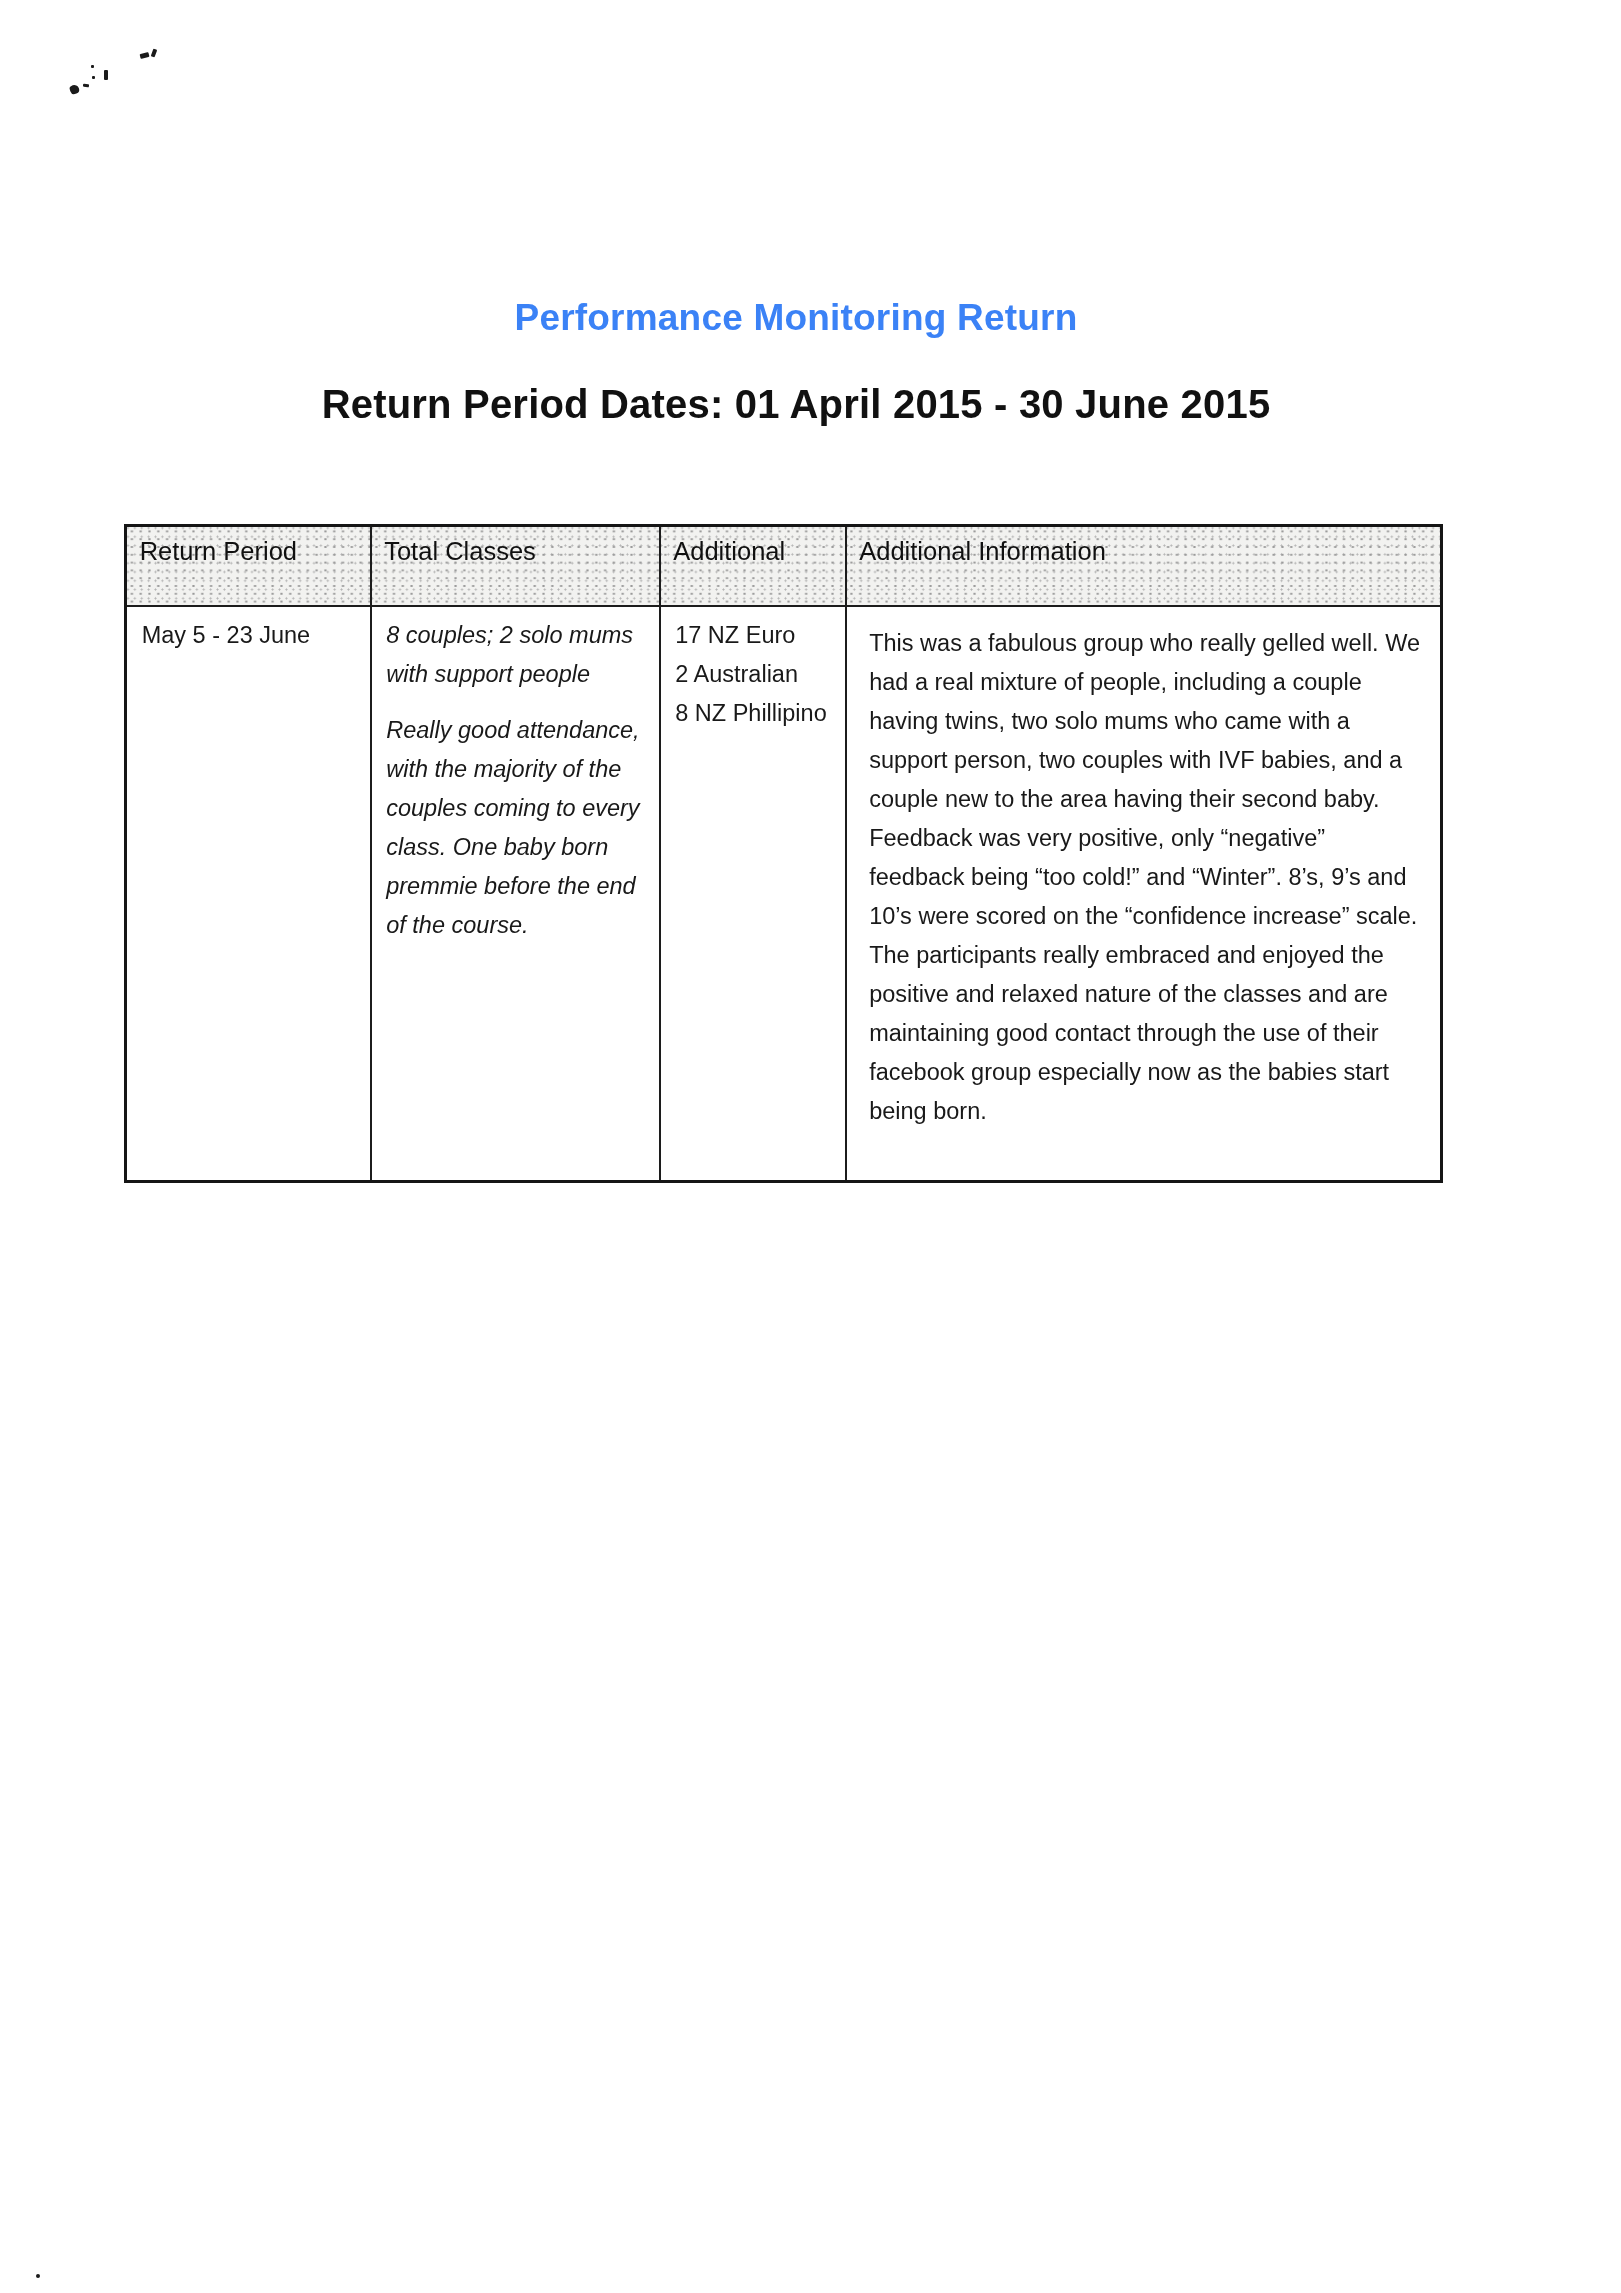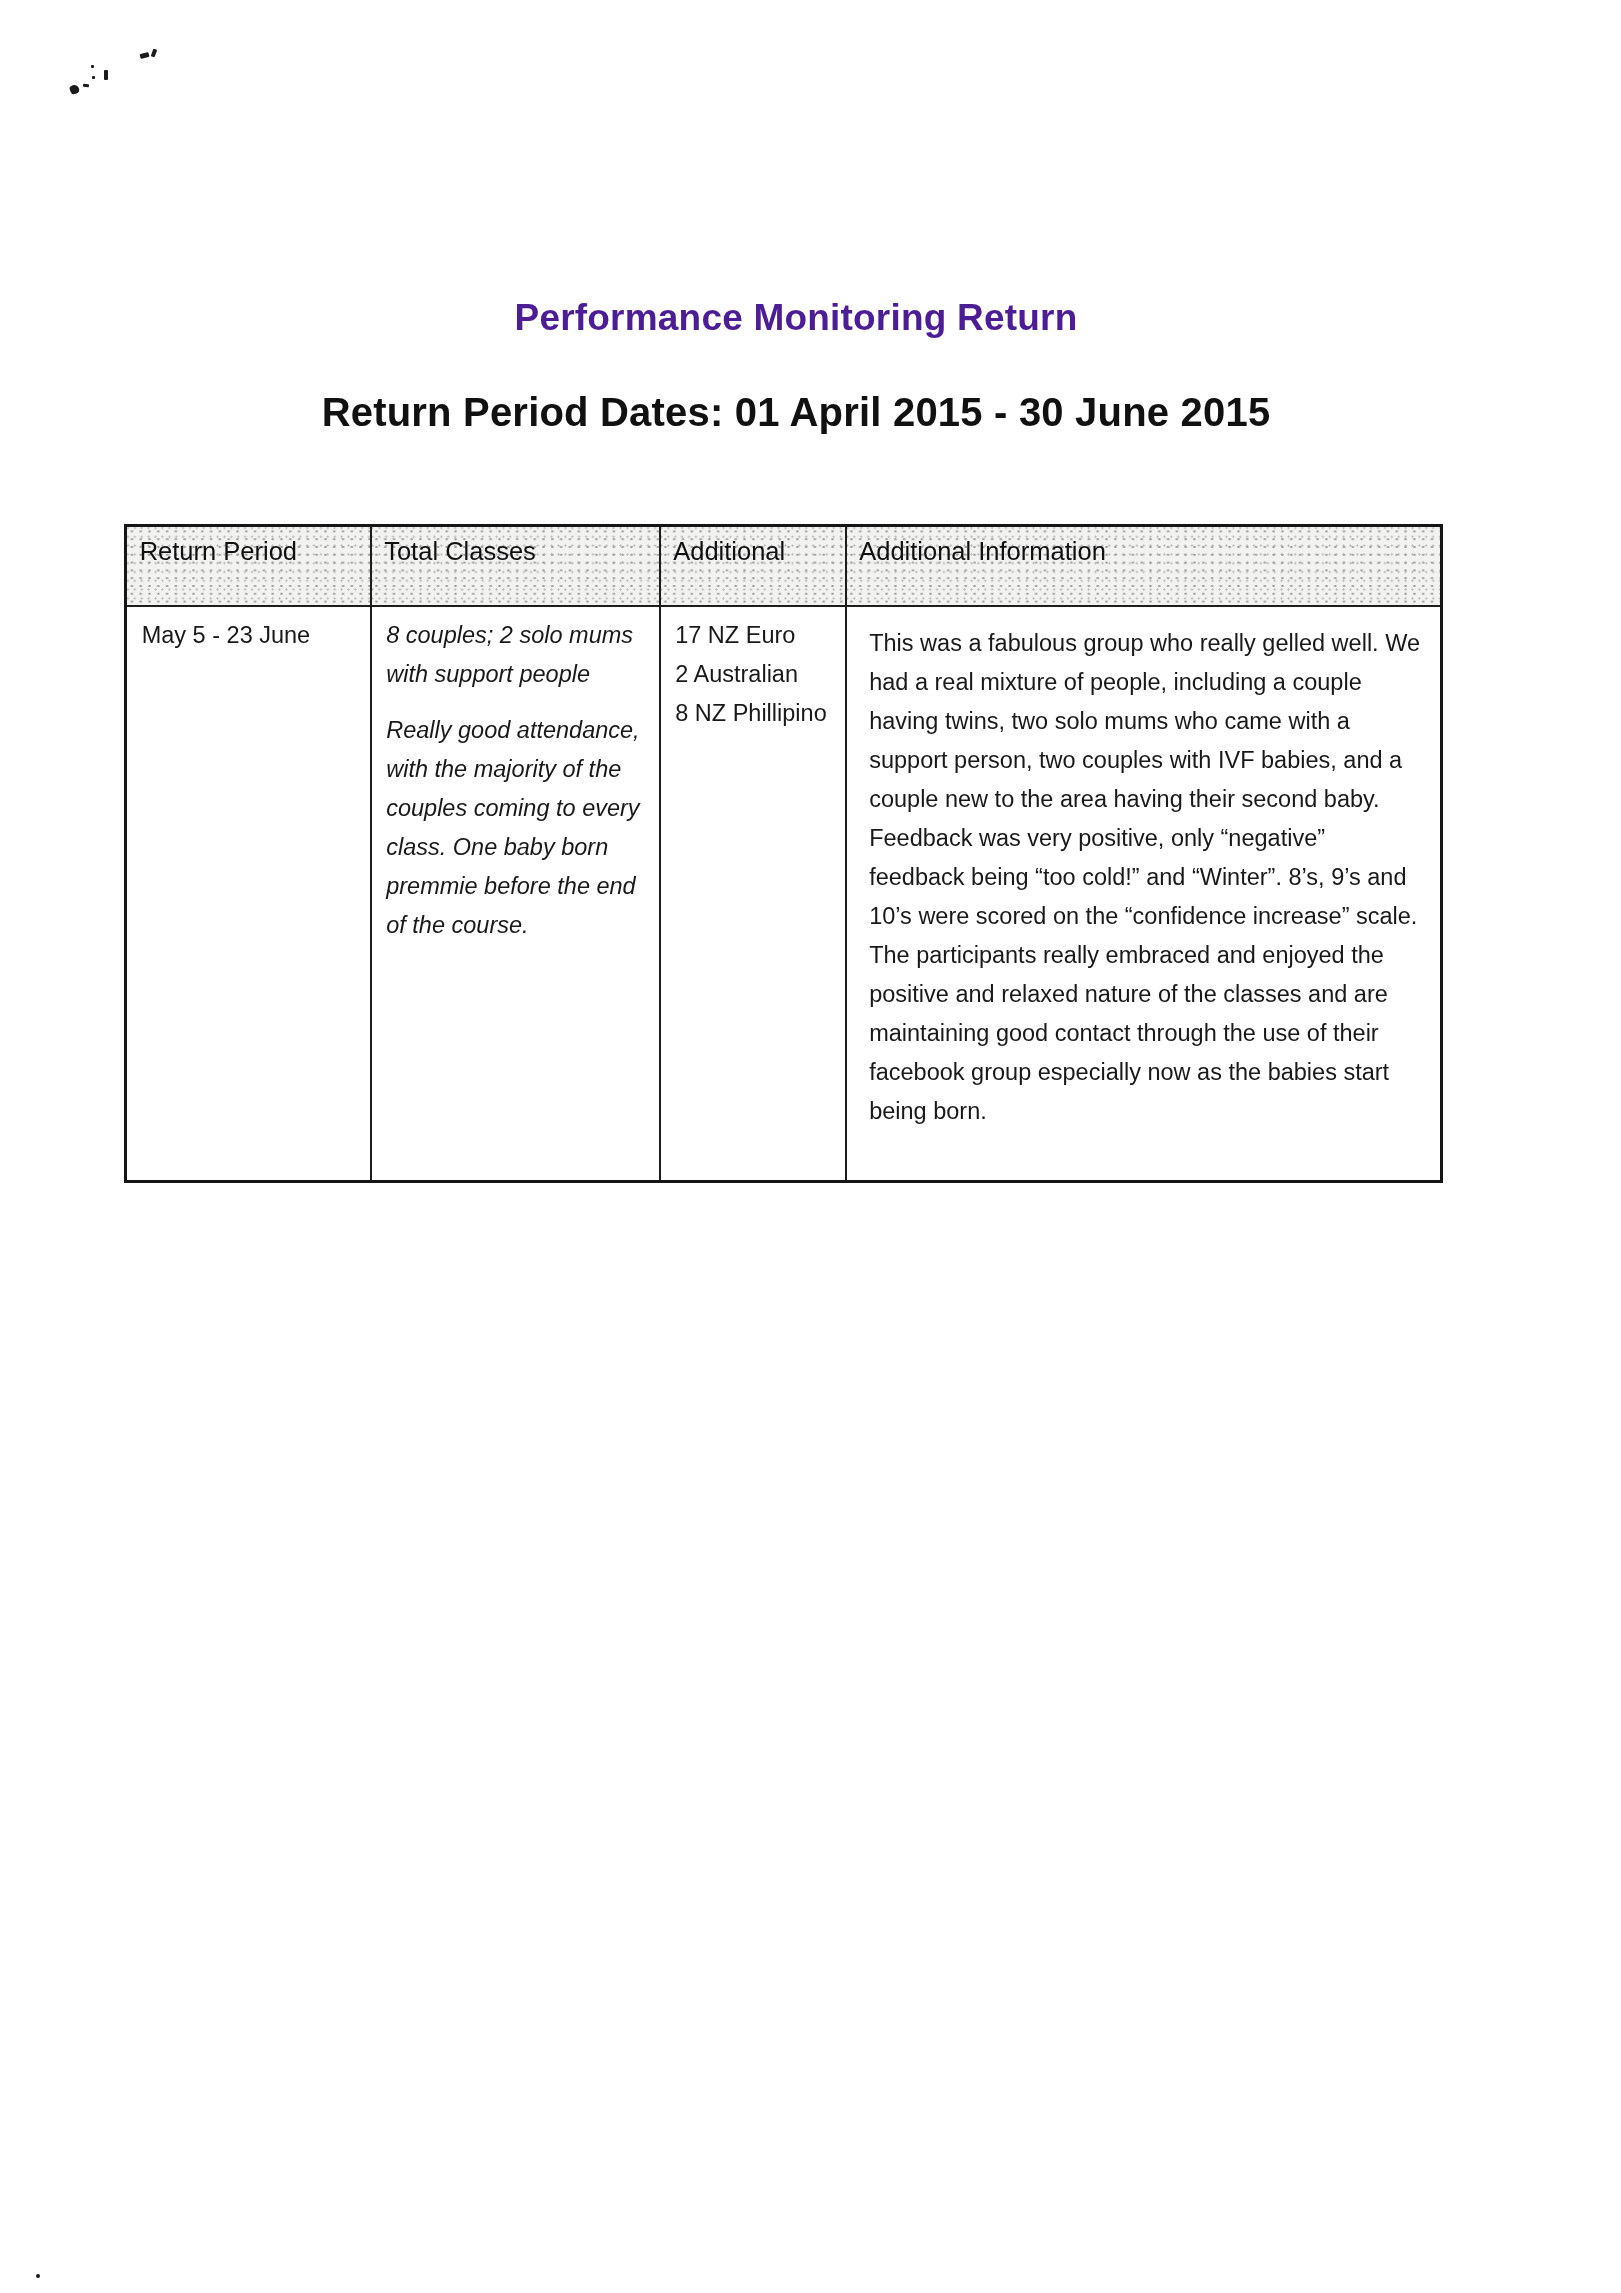--- a/index.html
+++ b/index.html
@@ -19,26 +19,26 @@
   
   .doc-title {
     position: absolute;
     top: 297px;
     left: 0;
     width: 1592px; 
     margin: 0;
     text-align: center;
     font-size: 37px;
     font-weight: 700;
-    color: #4c1d95;
+    color: #3b82f6;
     letter-spacing: 0.2px;
   }
   .doc-subtitle {
     position: absolute;
-    top: 390px;
+    top: 382px;
     left: 0;
     width: 1592px;
     margin: 0;
     text-align: center;
     font-size: 40px;
     font-weight: 700;
     color: #111111;
     letter-spacing: 0.2px;
   }
   

